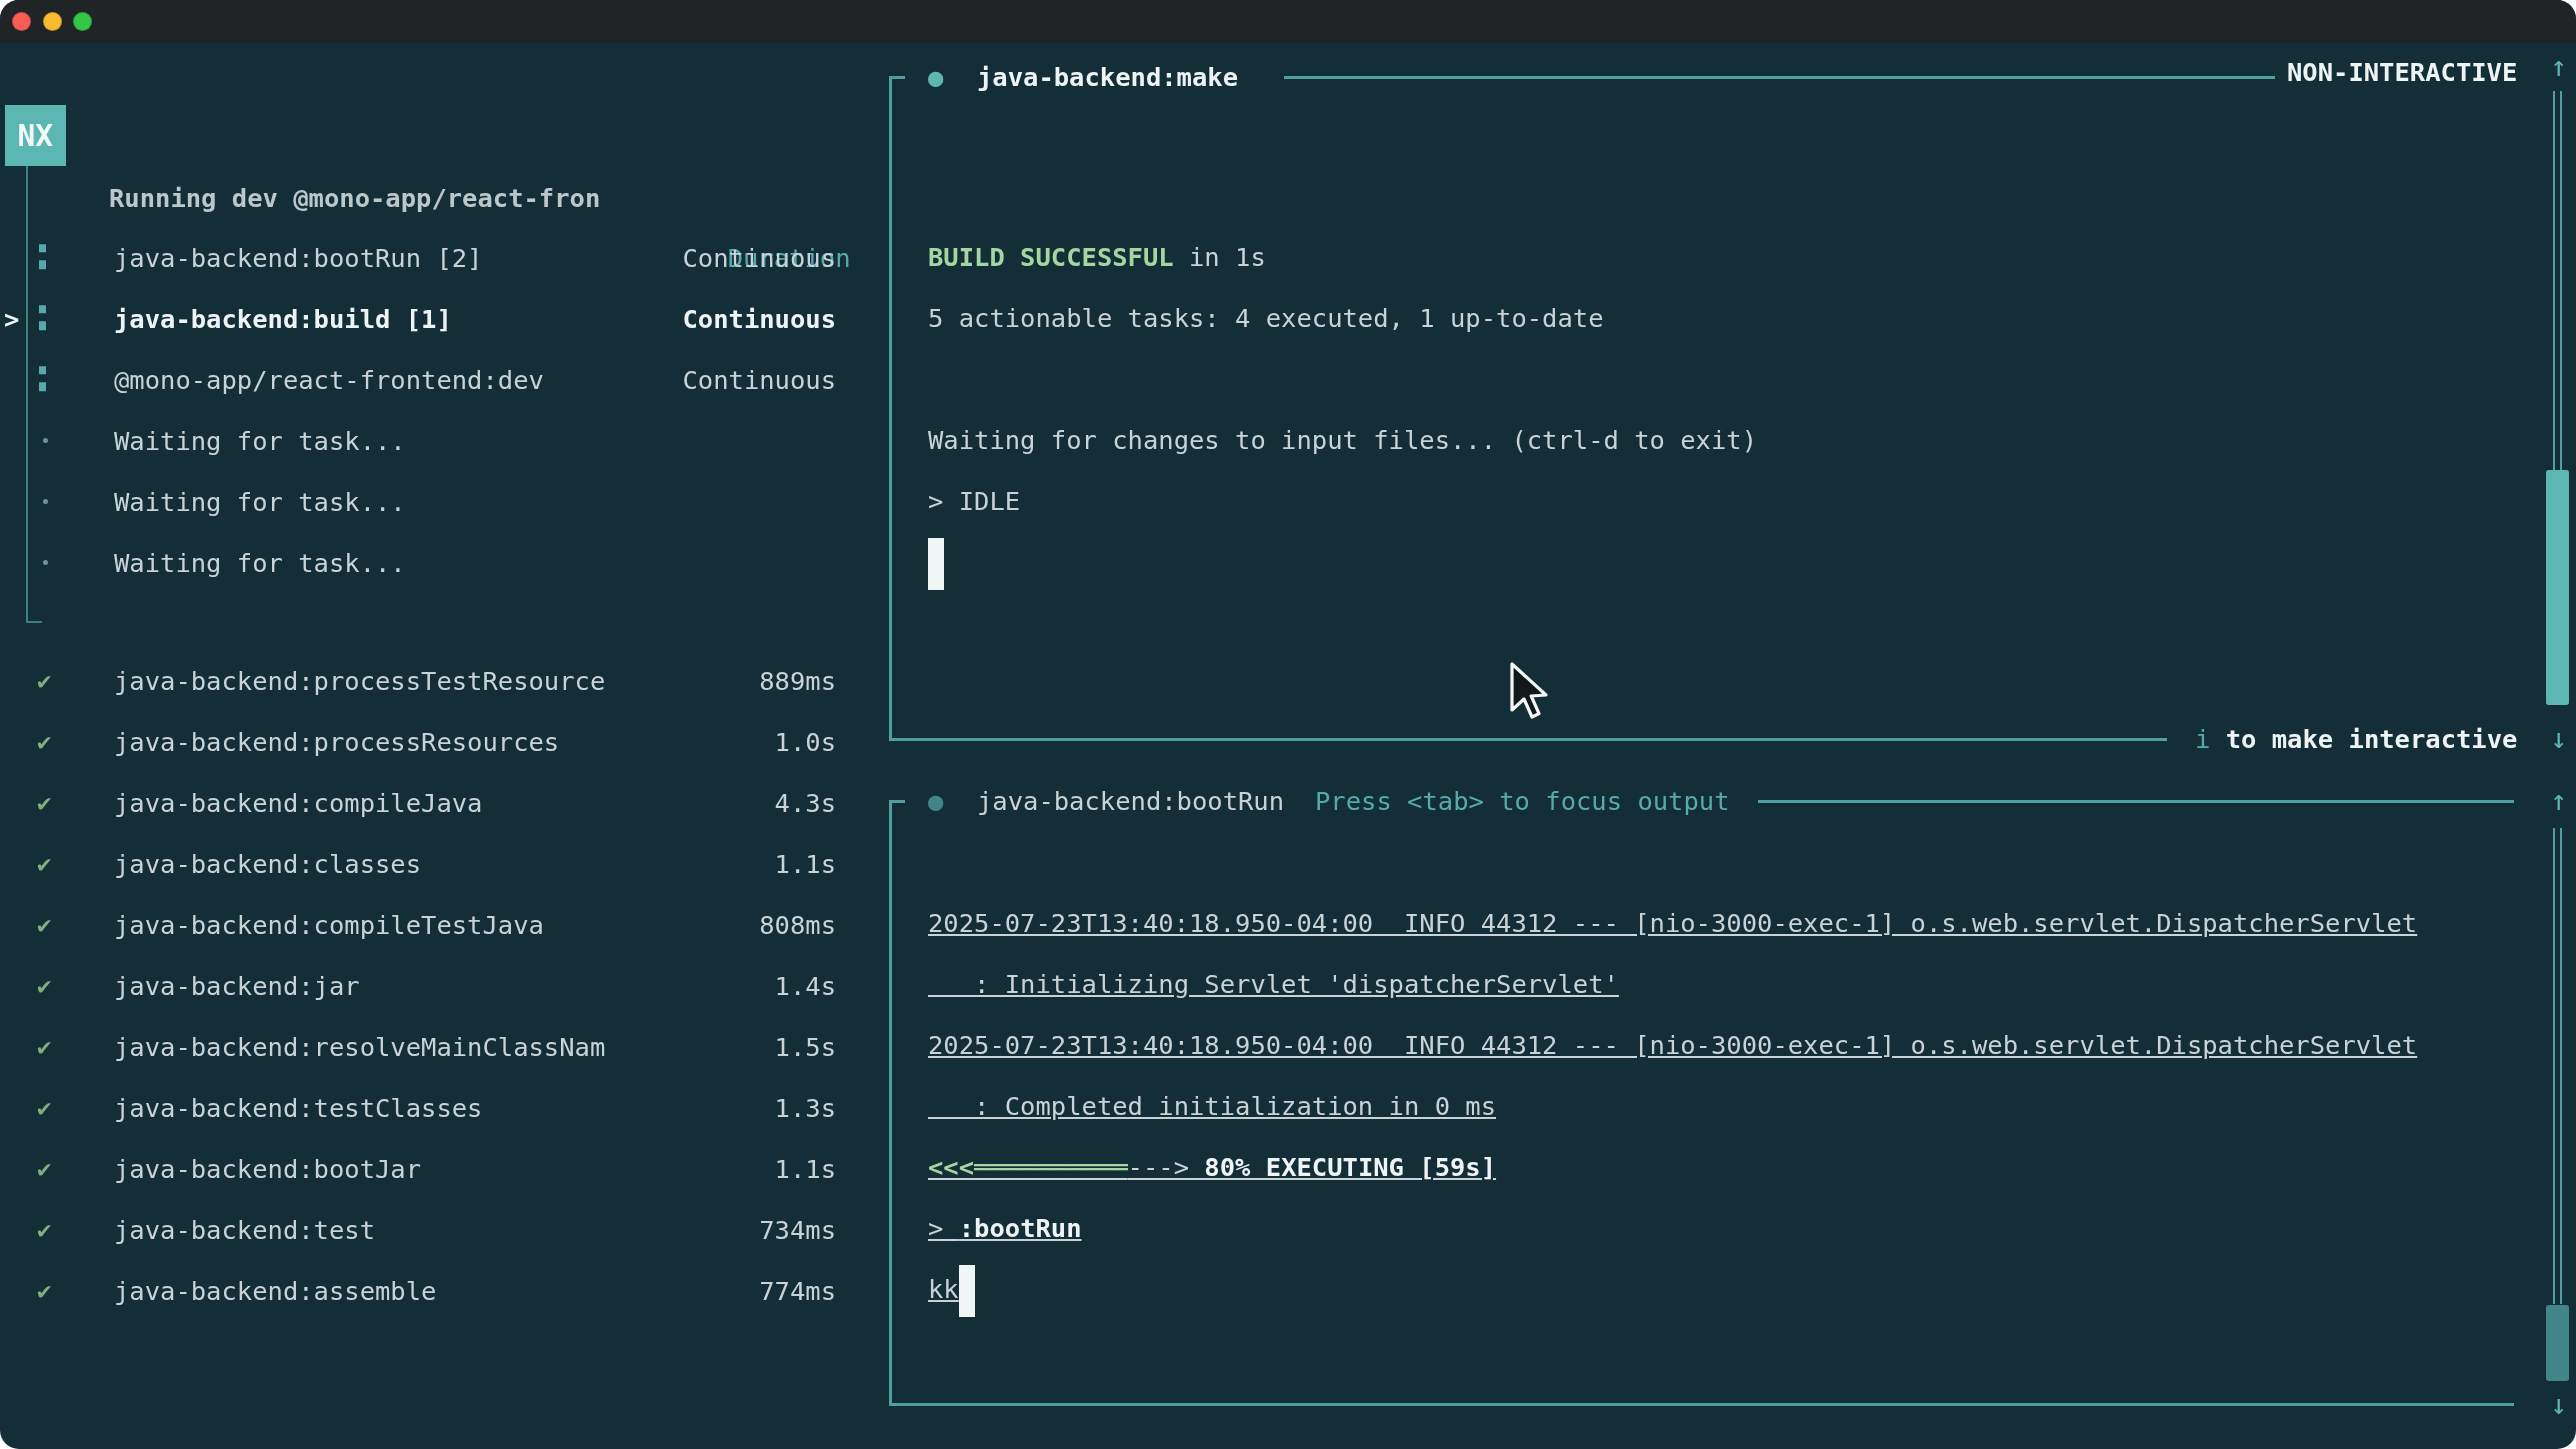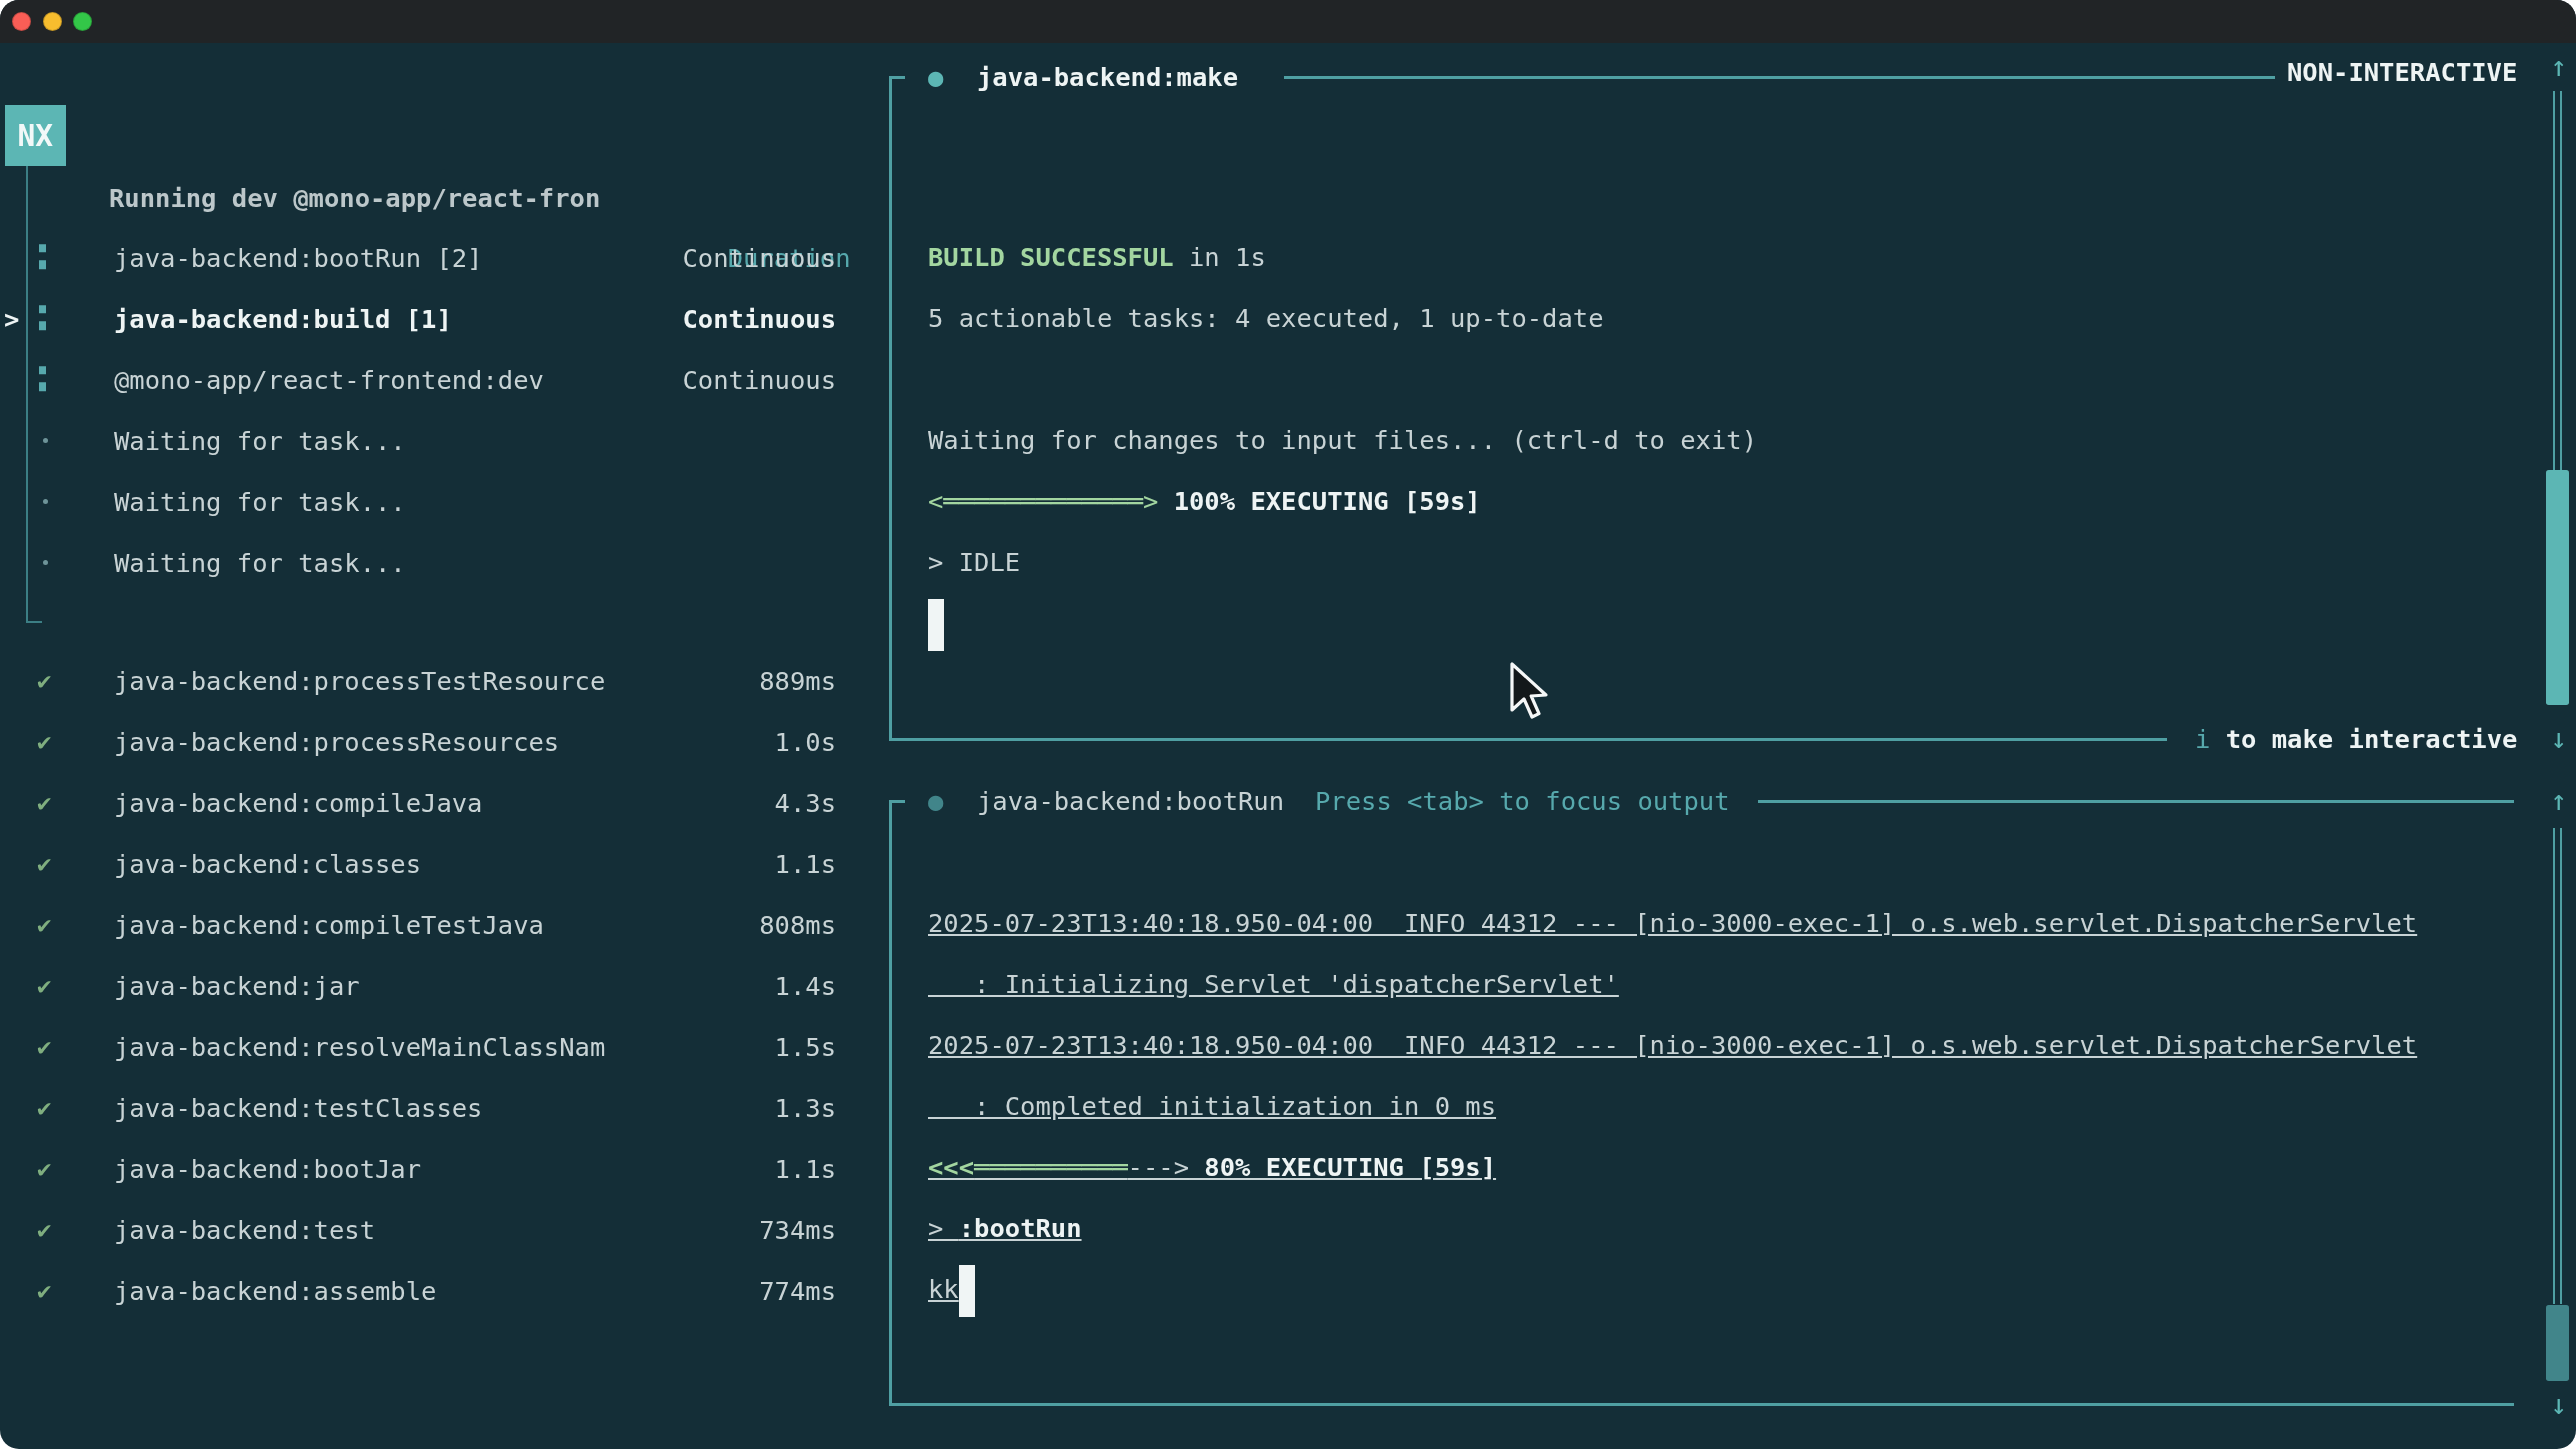--- a/index.html
+++ b/index.html
@@ -176,21 +176,20 @@
 
     <div class="abs tealb" style="left:928px;top:47px;">●</div>
     <div class="abs bold" style="left:977px;top:47px;">java-backend:make</div>
     <div class="abs bold" style="left:2287px;top:42px;">NON-INTERACTIVE</div>
 
     <div class="block" style="left:928px;top:227px;width:1543px;">
       <div class="prow"><span class="green" style="font-weight:bold;">BUILD SUCCESSFUL</span><span> in 1s</span></div>
       <div class="prow">5 actionable tasks: 4 executed, 1 up-to-date</div>
       <div class="prow"></div>
       <div class="prow">Waiting for changes to input files... (ctrl-d to exit)</div>
-      <div class="prow"><span class="green">&lt;═════════════&gt;</span><span class="bold"> 100% EXECUTING [59s]</span></div>
       <div class="prow">&gt; IDLE</div>
       <div class="prow"><span class="cursor-block"></span></div>
     </div>
 
     <div class="abs" style="left:2195px;top:709px;"><span class="teal">i</span><span class="bold"> to make interactive</span></div>
 
     <div class="arrow-glyph" style="left:2539px;top:37px;">↑</div>
     <div class="track" style="left:2553px;top:91px;height:379px;"></div>
     <div class="thumb" style="left:2546px;top:470px;height:235px;background:var(--accent-bright);"></div>
     <div class="arrow-glyph" style="left:2539px;top:709px;">↓</div>

